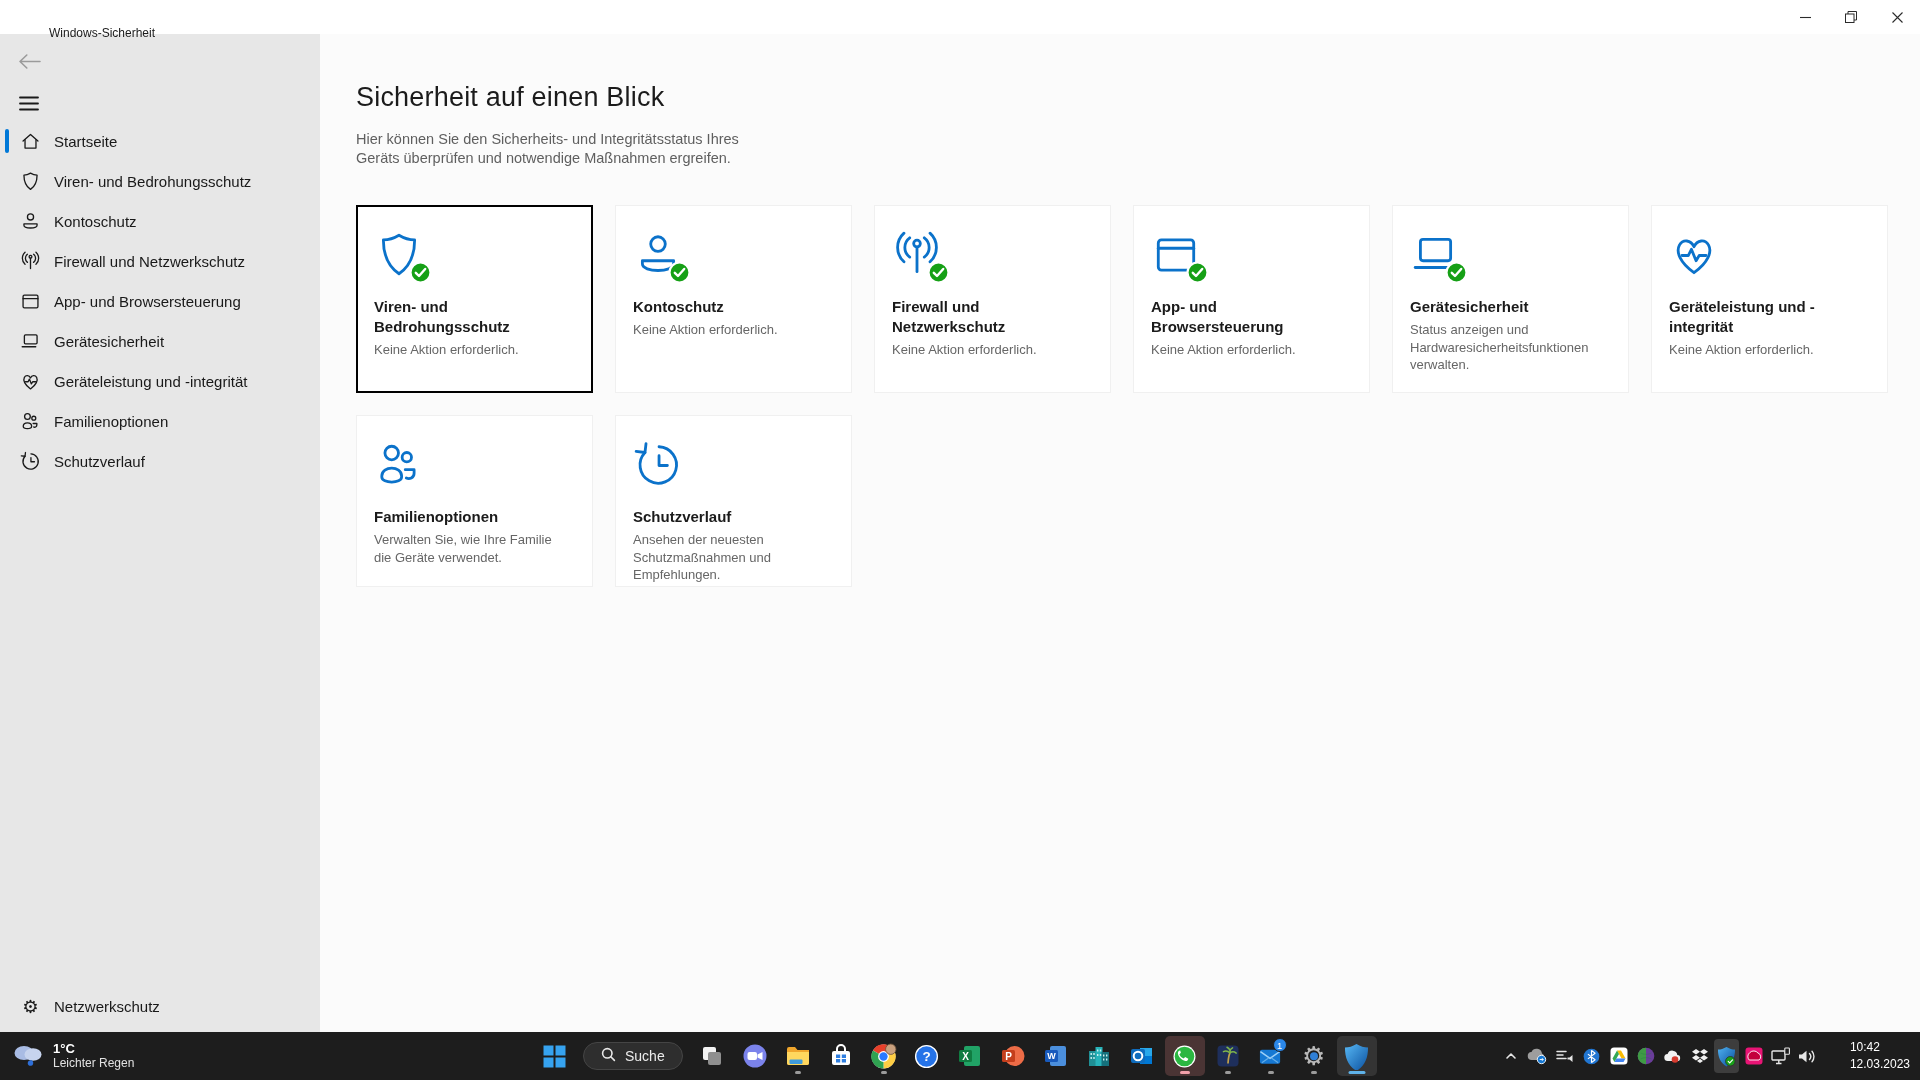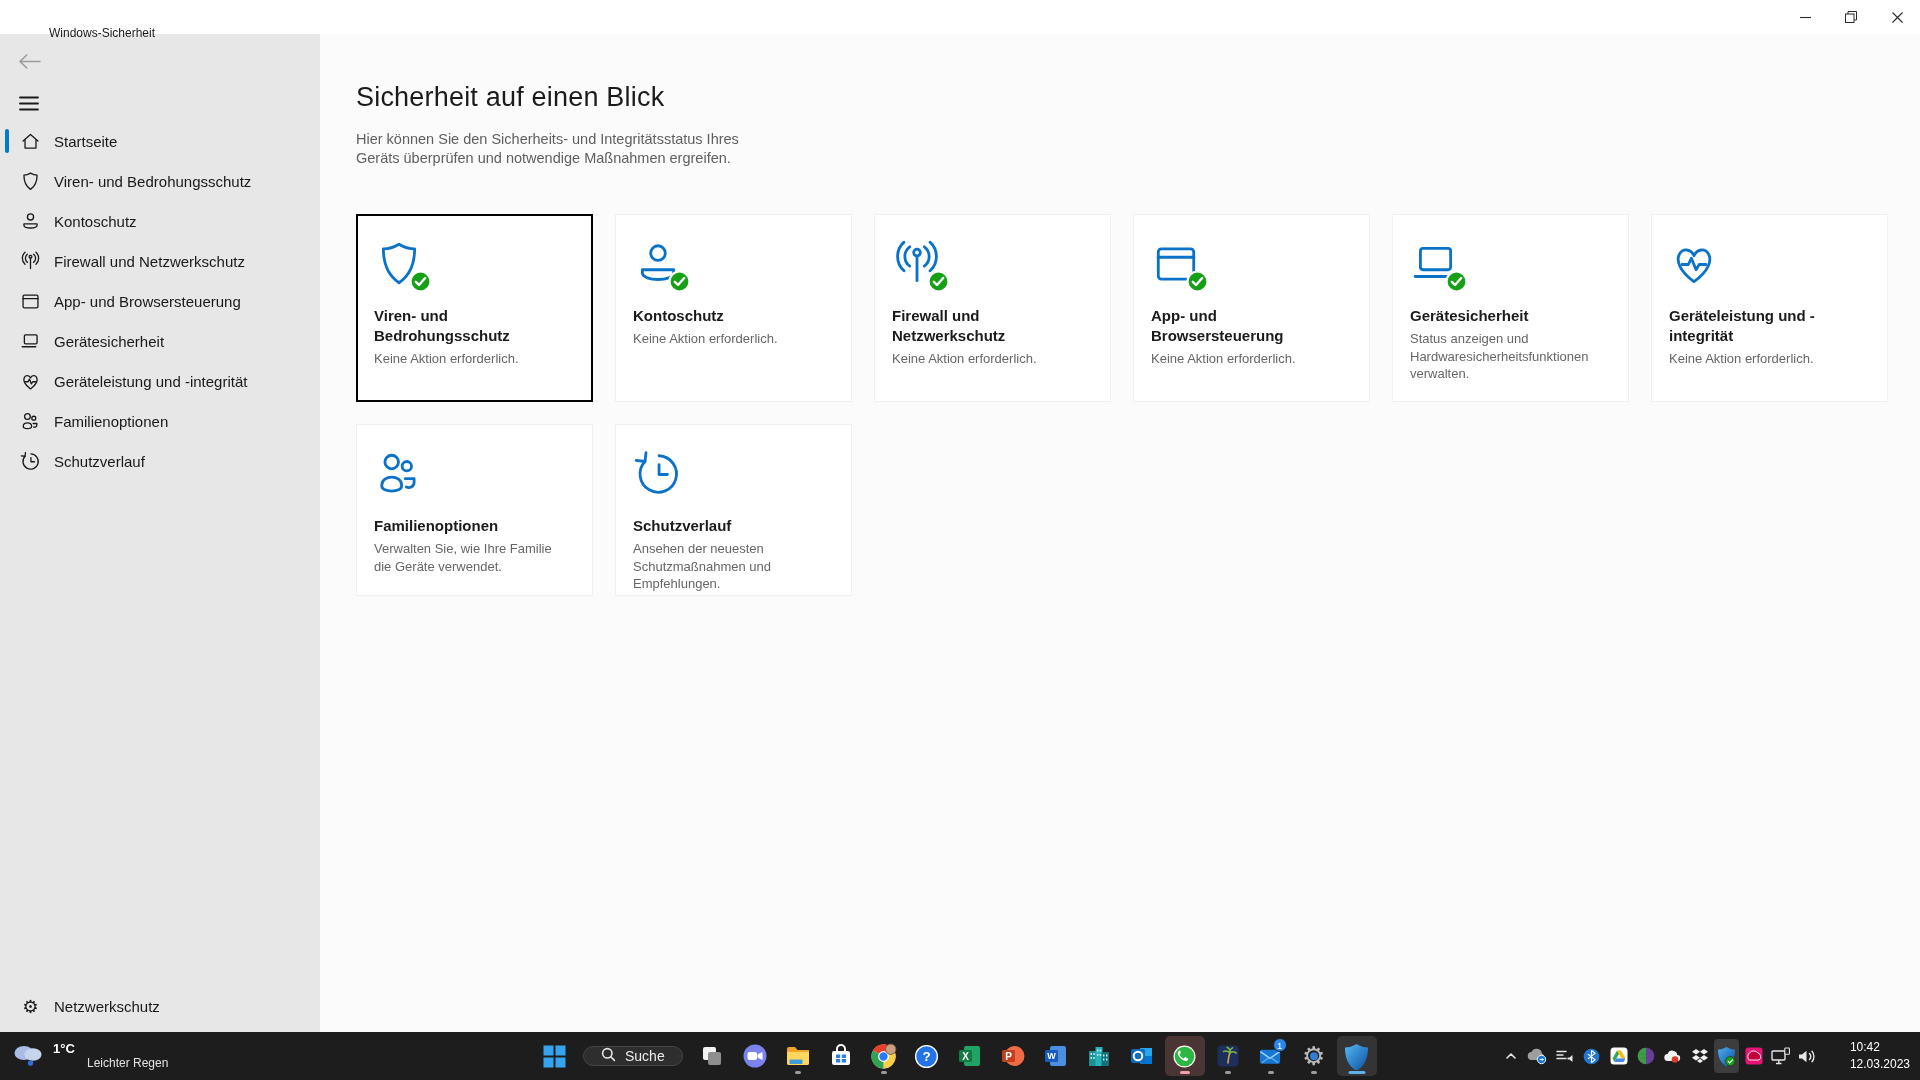--- a/index.html
+++ b/index.html
@@ -22,41 +22,41 @@
   .nav-item.selected .accent { display:block; }
   .nav-ic { width:22px; height:22px; color:#1a1a1a; display:flex; align-items:center; justify-content:center; }
   .nav-label { margin-left:13px; font-size:15px; color:#191919; white-space:nowrap; }
   .settings-item { position:absolute; bottom:6px; left:0; right:0; height:40px; display:flex; align-items:center; padding-left:19px; }
 
   
   .main { position:absolute; left:320px; top:34px; width:1316px; height:998px; background:#fbfbfb; }
   .heading { position:absolute; left:36px; top:48px; font-size:27px; font-weight:300; color:#1b1b1b; letter-spacing:0.2px; }
   .subtitle { position:absolute; left:36px; top:96px; font-size:14.5px; line-height:19px; color:#5f5f5f; white-space:pre-line; }
 
-  .tiles { position:absolute; left:36px; top:180px; display:grid; grid-template-columns:repeat(6,237px); column-gap:2px; row-gap:15px;gap:22px; }
+  .tiles { position:absolute; left:36px; top:171px; display:grid; grid-template-columns:repeat(6,237px); column-gap:2px; row-gap:15px;gap:22px; }
   .tile { background:#ffffff; border:1px solid #f0f0f0; position:relative; padding:24px 16px 0 17px; }
   .tile.row1 { height:188px; }
   .tile.row2 { height:172px; }
   .tile.selected { border:2px solid #000000; padding:23px 15px 0 16px; }
   .tile-icon { position:relative; width:52px; height:50px; color:#0b72ca; }
   .tile-icon .badge { position:absolute; right:-6px; bottom:-4px; }
   .tile-title { margin-top:17px; font-size:15px; font-weight:700; color:#1b1b1b; line-height:20px; white-space:pre-line; }
   .tile-status { margin-top:4px; font-size:13px; color:#666666; line-height:17.5px; white-space:pre-line; }
 
   
   .taskbar { position:absolute; left:0; bottom:0; width:1920px; height:48px; background:#1d1d1d; z-index:10; }
   .weather { position:absolute; left:12px; top:6px; height:36px; display:flex; align-items:center; gap:9px; border-radius:4px; }
   .weather-text { display:flex; flex-direction:column; line-height:14.5px; }
   .weather-temp { font-size:13px; font-weight:700; color:#ffffff; }
-  .weather-cond { font-size:12px; color:#e2e2e2;margin-left:34px; }
+  .weather-cond { font-size:12px; color:#e2e2e2; }
   .task-center { position:absolute; left:534px; top:4px; height:40px; display:flex; align-items:center; gap:3px; }
   .task-slot { width:40px; height:40px; border-radius:5px; display:flex; align-items:center; justify-content:center; position:relative; }
   .task-slot.highlight { background:#4a3434; }
   .task-slot.active { background:#343434; }
-  .search-pill { height:20px; margin:0 6px; padding:0 17px; border-radius:17px; background:#2e2e2e; border:1px solid #454545; display:flex; align-items:center; gap:9px; }
+  .search-pill { height:28px; margin:0 6px; padding:0 17px; border-radius:17px; background:#2e2e2e; border:1px solid #454545; display:flex; align-items:center; gap:9px; }
   .search-label { font-size:14px; color:#ececec; }
   .run-dot { position:absolute; bottom:2px; left:50%; transform:translateX(-50%); width:6px; height:3px; border-radius:1.5px; background:#9b9b9b; }
   .run-dot.pink { width:10px; background:#f0a0aa; }
   .run-dot.wide { width:17px; background:#5fb2e8; }
   .app-badge { position:absolute; top:2px; right:4px; min-width:14px; height:14px; padding:0 3px; border-radius:7px; background:#2b88ea; color:#fff; font-size:9.5px; display:flex; align-items:center; justify-content:center; border:1px solid #1d1d1d; }
   .gear-wrap { position:relative; width:28px; height:28px; display:flex; align-items:center; justify-content:center; }
   .gear-glyph { font-size:26px; line-height:1; color:#b9b9b9; font-family:"DejaVu Sans", sans-serif; }
   .gear-dot { position:absolute; width:8px; height:8px; border-radius:50%; background:#2f7fd6; left:50%; top:50%; transform:translate(-50%,-48%); }
   .tray { position:absolute; right:100px; top:4px; height:40px; display:flex; align-items:center; gap:2px; }
   .tray-slot { width:25px; height:34px; border-radius:4px; display:flex; align-items:center; justify-content:center; position:relative; }

